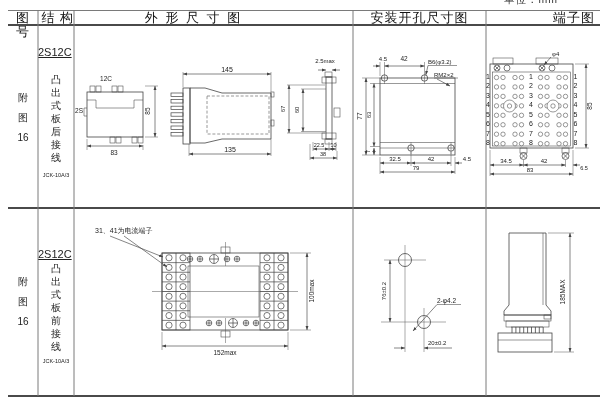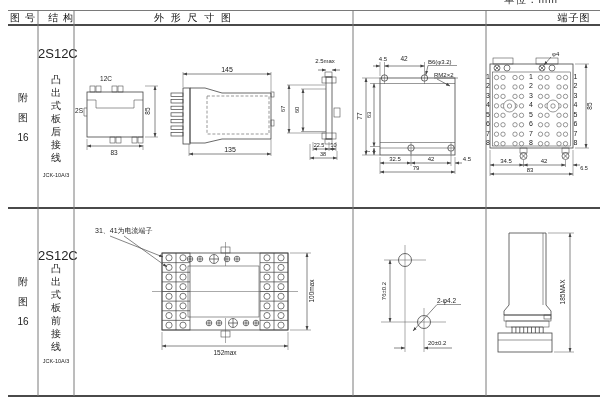--- a/index.html
+++ b/index.html
@@ -1,23 +1,23 @@
 <!DOCTYPE html>
 <html><head>
 <meta charset="utf-8">
 <style>
   html,body{margin:0;padding:0;background:#fff;}
   .page{position:relative;width:600px;height:400px;background:#fff;overflow:hidden;
         font-family:"Liberation Sans",sans-serif;color:#222;}
   .abs{position:absolute;}
-  .hdr{top:11px;height:14px;line-height:14px;font-size:10px;text-align:center;
+  .hdr{top:11px;height:14px;line-height:14px;font-size:13px;text-align:center;
        letter-spacing:1px;color:#111;}
   .vtxt{white-space:pre-line;text-align:center;}
   .unit{top:-7px;left:500px;width:62px;font-size:10.5px;letter-spacing:1px;text-align:center;color:#333;}
-  .model{font-size:13px;text-align:right;}
+  .model{font-size:11px;text-align:left;text-decoration:underline;}
   .code{font-size:5.5px;text-align:center;}
   svg text{font-family:"Liberation Sans",sans-serif;font-size:7px;fill:#222;}
   .t6{font-size:6px;} .t55{font-size:5.5px;} .t65{font-size:6.5px;} .t7{font-size:7px;}
   .ln{stroke:#444;stroke-width:.8;fill:none;}
   .thin{stroke:#444;stroke-width:.55;fill:none;}
   .dash{stroke-dasharray:3 1.8;}
   .dim{stroke:#444;stroke-width:.65;fill:none;marker-start:url(#ar);marker-end:url(#ar);}
   .lead{stroke:#444;stroke-width:.65;fill:none;marker-end:url(#ar);}
   .ext{stroke:#555;stroke-width:.5;fill:none;}
   .tl{stroke:#7a7a7a;stroke-width:1;}
@@ -33,20 +33,21 @@
 </head>
 <body>
 
 <div class="page">
 
   <div class="abs unit">单位：mm</div>
 
   <div class="abs hdr" style="left:8px;width:30px;">图 号</div>
   <div class="abs hdr" style="left:38px;width:36px;text-align:right;">结 构</div>
   <div class="abs hdr" style="left:74px;width:239px;letter-spacing:2px;">外 形 尺 寸 图</div>
+  <div class="abs hdr" style="left:353px;width:133px;">安装开孔尺寸图</div>
   <div class="abs hdr" style="left:486px;width:114px;margin-left:31px;">端子图</div>
 
   <div class="abs vtxt" style="left:8px;width:30px;top:88px;line-height:20px;font-size:10px;">附
 图
 16</div>
   <div class="abs model" style="left:38px;width:36px;top:46px;">2S12C</div>
   <div class="abs vtxt" style="left:38px;width:36px;top:73px;line-height:13px;font-size:10px;">凸
 出
 式
 板

